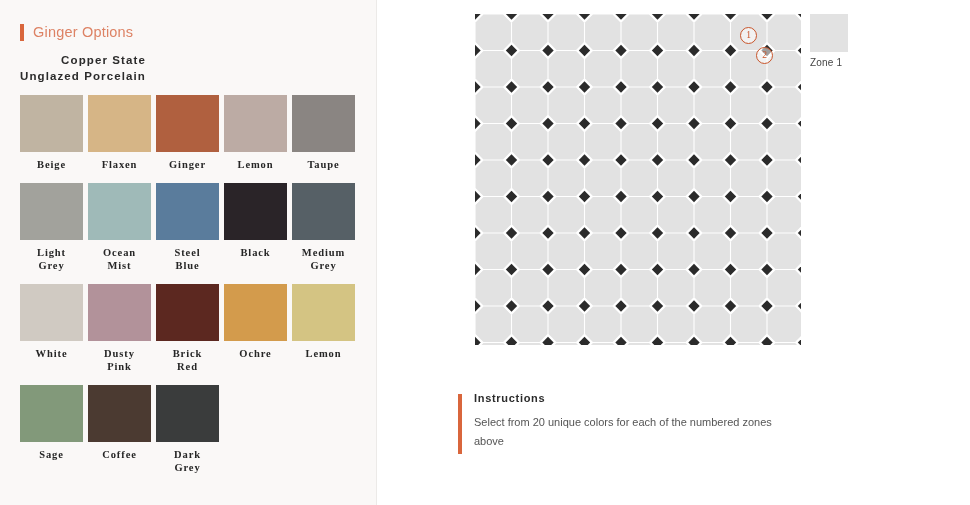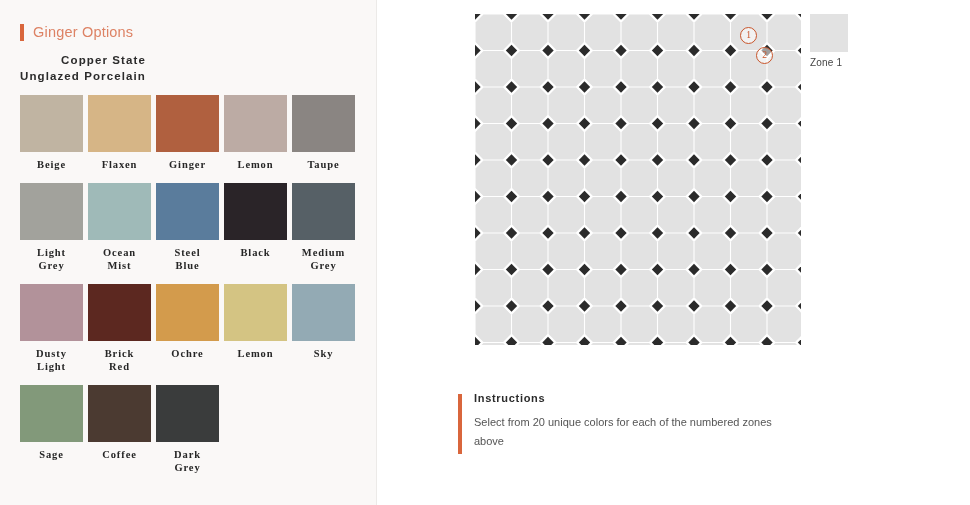--- a/index.html
+++ b/index.html
@@ -223,40 +223,40 @@
       <div class="swatch-cell">
         <span class="swatch-chip" style="background: rgb(42, 36, 40);"></span>
         <div class="swatch-label">Black</div>
       </div>
       <div class="swatch-cell">
         <span class="swatch-chip" style="background: rgb(86, 96, 102);"></span>
         <div class="swatch-label">Medium
 Grey</div>
       </div>
       <div class="swatch-cell">
+        <span class="swatch-chip" style="background: rgb(208, 202, 194);"></span>
+        <div class="swatch-label">White</div>
+      </div>
+      <div class="swatch-cell">
         <span class="swatch-chip" style="background: rgb(178, 146, 154);"></span>
         <div class="swatch-label">Dusty
-Light</div>
+Pink</div>
       </div>
       <div class="swatch-cell">
         <span class="swatch-chip" style="background: rgb(92, 40, 32);"></span>
         <div class="swatch-label">Brick
 Red</div>
       </div>
       <div class="swatch-cell">
         <span class="swatch-chip" style="background: rgb(211, 155, 76);"></span>
         <div class="swatch-label">Ochre</div>
       </div>
       <div class="swatch-cell">
         <span class="swatch-chip" style="background: rgb(212, 196, 131);"></span>
         <div class="swatch-label">Lemon</div>
-      </div>
-      <div class="swatch-cell">
-        <span class="swatch-chip" style="background: rgb(147, 170, 180);"></span>
-        <div class="swatch-label">Sky</div>
       </div>
       <div class="swatch-cell">
         <span class="swatch-chip" style="background: rgb(130, 153, 122);"></span>
         <div class="swatch-label">Sage</div>
       </div>
       <div class="swatch-cell">
         <span class="swatch-chip" style="background: rgb(75, 58, 49);"></span>
         <div class="swatch-label">Coffee</div>
       </div>
       <div class="swatch-cell">

